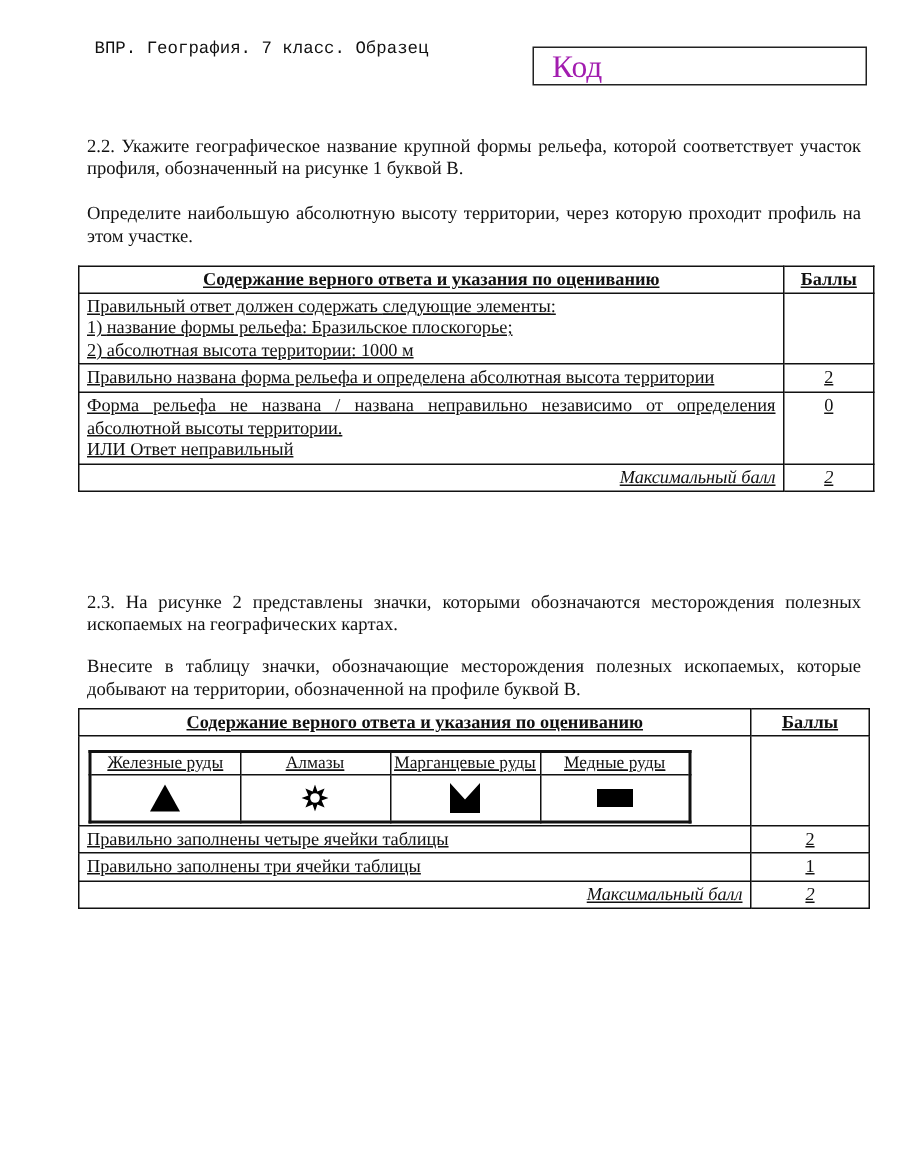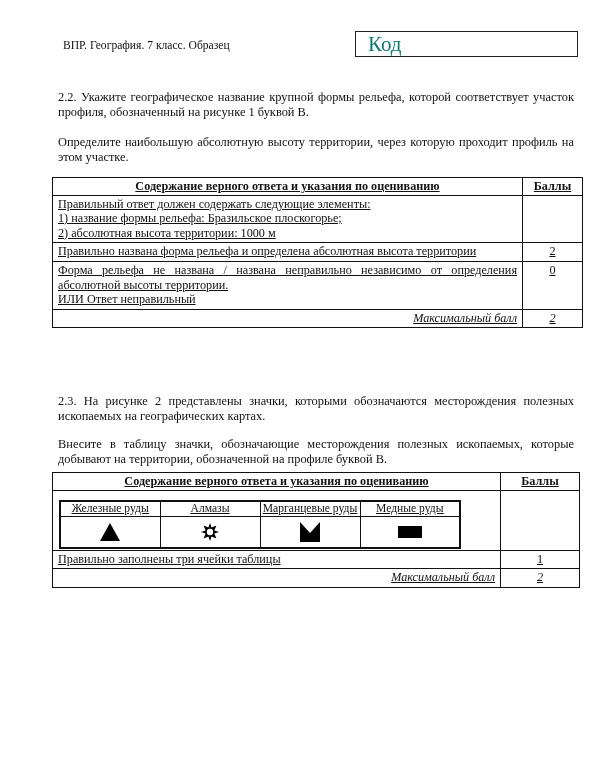--- a/index.html
+++ b/index.html
@@ -1,25 +1,25 @@
 <!DOCTYPE html>
 <html><head>
 <meta charset="utf-8">
 <style>
   html, body { margin: 0; padding: 0; background: #ffffff; }
   body {
     width: 611px; height: 778px; position: relative; overflow: hidden;
     font-family: "Liberation Serif", serif; color: #111; font-size: 12.4px;
   }
   .abs { position: absolute; }
-  .hdr-left { left: 63px; top: 39px; font-size: 11.6px; }
+  .hdr-left { left: 63px; top: 26px; font-size: 11.6px; font-family: Liberation Mono, monospace; }
   .code-box {
     left: 355px; top: 31px; width: 223px; height: 26px;
     border: 1.5px solid #222; box-sizing: border-box;
-    font-size: 21px; color: #0f766e; padding-left: 12px; line-height: 24px;
+    font-size: 21px; color: #a21caf; padding-left: 12px; line-height: 24px;
   }
   .para { left: 58px; width: 516px; line-height: 15px; text-align: justify; }
   table.score {
     position: absolute; border-collapse: collapse; table-layout: fixed;
     font-size: 12.2px; line-height: 14.6px;
   }
   table.score td, table.score th {
     border: 1.3px solid #111; vertical-align: top; padding: 1px 5px 2px 5px; text-decoration: underline;
   }
   table.score th { font-weight: bold; text-align: center; padding: 1px 5px 1px 5px; }
@@ -130,20 +130,24 @@
             <svg width="24" height="12" viewBox="0 0 24 12">
                     <rect x="0" y="0" width="24" height="12" fill="#000"></rect>
                   </svg>
           </td>
         </tr>
       </tbody>
           </table>
     </td>
     <td></td>
   </tr>
+  <tr class="row-sep">
+    <td>Правильно заполнены четыре ячейки таблицы</td>
+    <td class="pts">2</td>
+  </tr>
   <tr>
     <td>Правильно заполнены три ячейки таблицы</td>
     <td class="pts">1</td>
   </tr>
   <tr>
     <td class="max-label">Максимальный балл</td>
     <td class="max-val">2</td>
   </tr>
 </tbody>
   </table>

